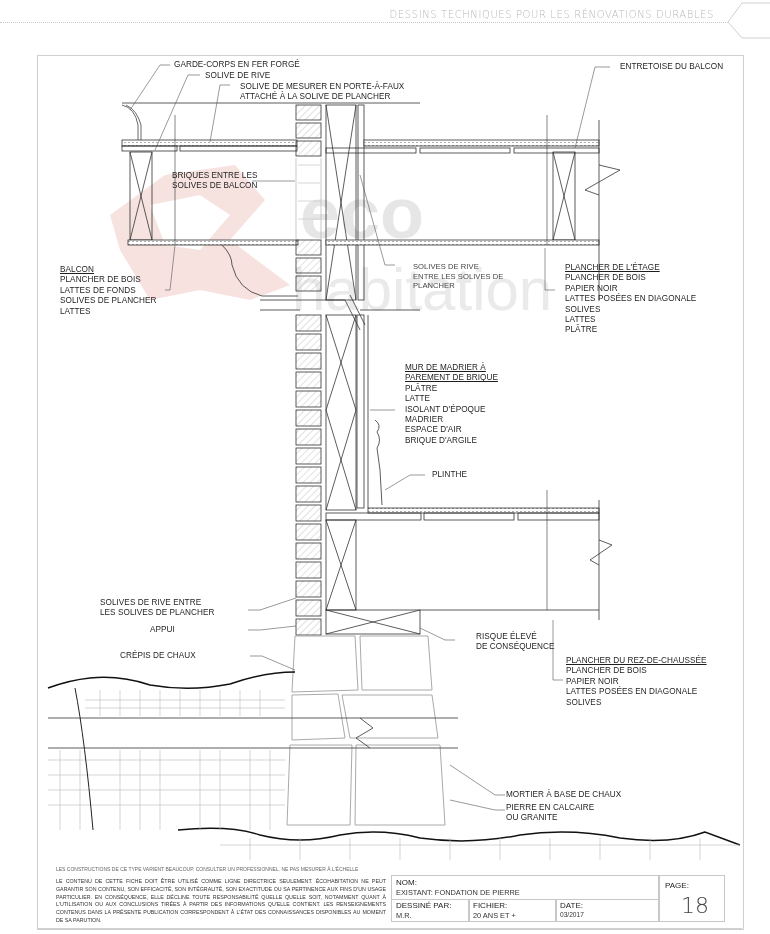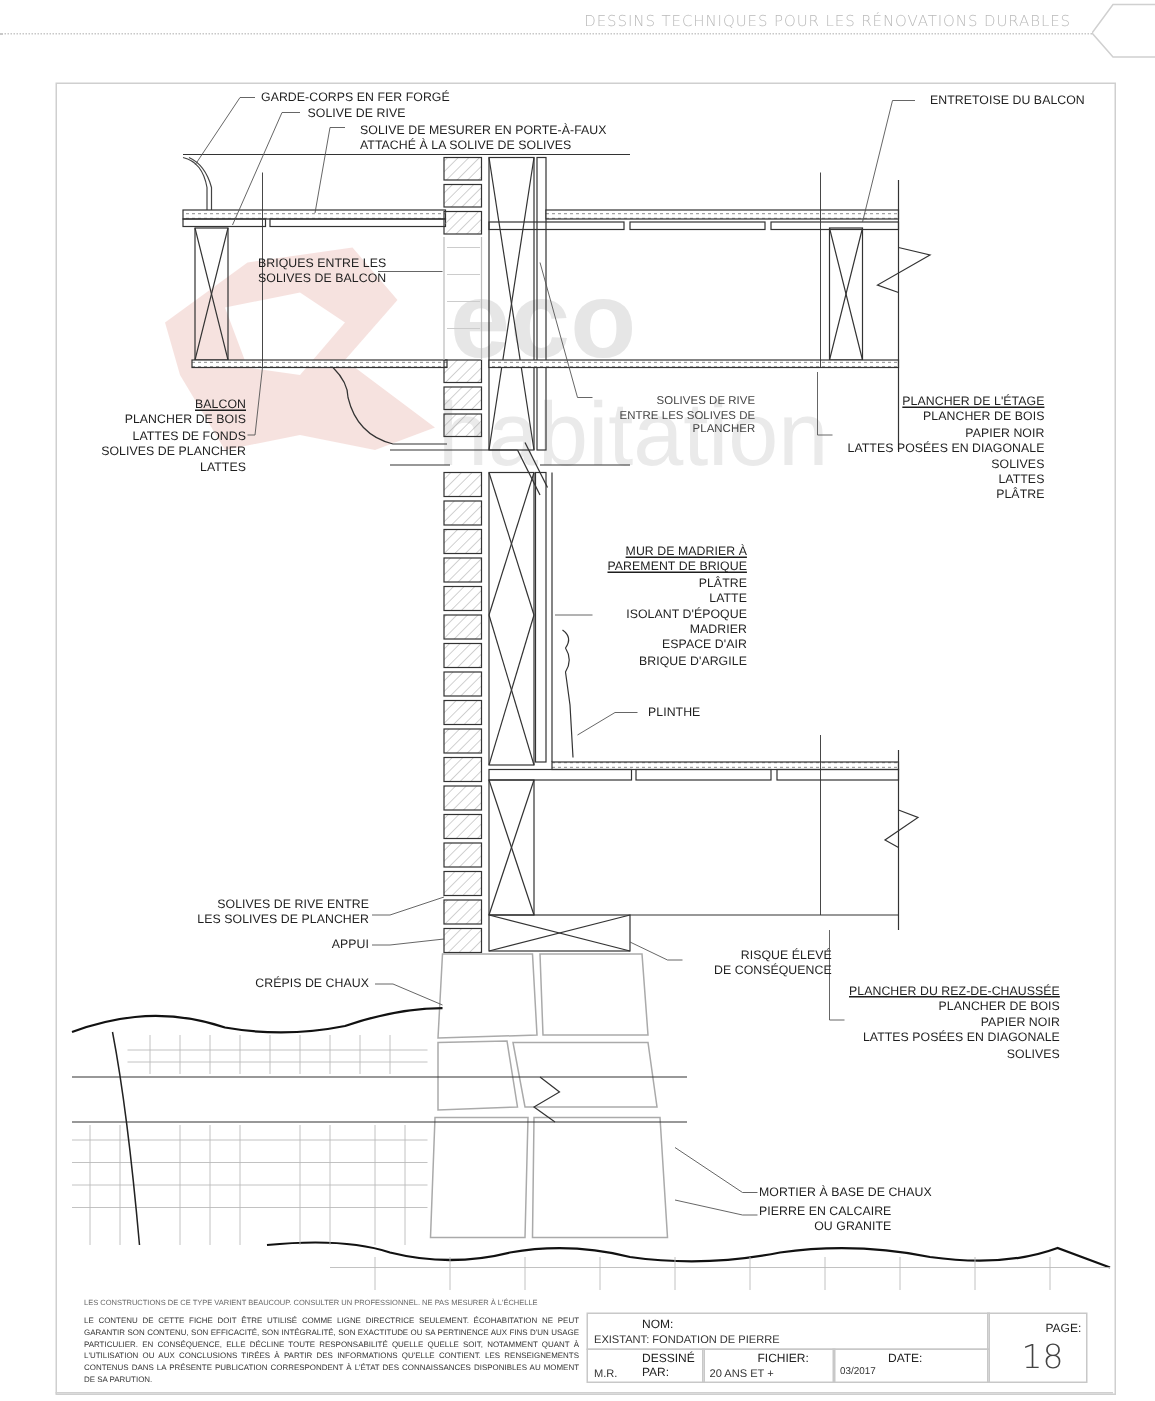--- a/index.html
+++ b/index.html
@@ -3,26 +3,26 @@
 <meta charset="utf-8">
 <style>
   html, body { margin: 0; padding: 0; background: #ffffff; }
   body { width: 770px; height: 934px; position: relative; overflow: hidden;
          font-family: "Liberation Sans", sans-serif; color: #222; }
   .header-title { position: absolute; top: 9px; right: 56px; font-size: 10px;
          letter-spacing: 0.6px; color: #b9b9b9; font-family: "DejaVu Sans", sans-serif; font-weight: 300; padding-left: 48px; }
   .header-dots { position: absolute; top: 22px; left: 0; width: 728px; border-top: 1px dotted #c8c8c8; }
   .sheet { position: absolute; left: 37px; top: 55px; width: 705px; height: 873px; border: 1px solid #cfcfcf; }
   svg.drawing { position: absolute; left: 0; top: 0; }
-  .lbl { position: absolute; font-size: 8.2px; line-height: 10.4px; color: #1e1e1e; white-space: nowrap; letter-spacing: 0.05px; text-align: right; }
-  .lbl.r { text-align: right; }
+  .lbl { position: absolute; font-size: 8.2px; line-height: 10.4px; color: #1e1e1e; white-space: nowrap; letter-spacing: 0.05px; }
+  .lbl.r { }
   .lbl .u { text-decoration: underline; }
   .note { position: absolute; font-size: 5.3px; line-height: 7.8px; color: #333; }
   .tb { position: absolute; border: 1px solid #c8c8c8; }
-  .tb-k { font-size: 8px; color: #222; position: absolute; margin-left: 32px; }
+  .tb-k { font-size: 8px; color: #222; position: absolute; }
   .tb-v { font-size: 7.4px; color: #333; position: absolute; }
   .page-num { position: absolute; font-size: 22px; color: #444; font-family: "DejaVu Sans", sans-serif; font-weight: 200; }
 </style>
 </head>
 <body>
 
 <div class="header-title">DESSINS TECHNIQUES POUR LES RÉNOVATIONS DURABLES</div>
 <div class="header-dots"></div>
 <svg style="position:absolute;left:728px;top:0" width="42" height="40">
   <polyline points="42,3 14,3 0,22 14,38 42,38" fill="none" stroke="#d0d0d0" stroke-width="1"></polyline>
@@ -227,21 +227,21 @@
       <polyline points="563,680 553,680 553,620"></polyline>
       <polyline points="505,795 495,795 450,765"></polyline>
       <polyline points="505,810 495,810 450,800"></polyline>
     </g>
   </g>
 </svg>
 
 <div class="lbl" style="left:174px;top:60px">GARDE-CORPS EN FER FORGÉ</div>
 <div class="lbl" style="left:205px;top:71px">SOLIVE DE RIVE</div>
 <div class="lbl" style="left:240px;top:82px">SOLIVE DE MESURER EN PORTE-À-FAUX</div>
-<div class="lbl" style="left:240px;top:92px">ATTACHÉ À LA SOLIVE DE SOLIVES</div>
+<div class="lbl" style="left:240px;top:92px">ATTACHÉ À LA SOLIVE DE PLANCHER</div>
 <div class="lbl" style="left:620px;top:62px">ENTRETOISE DU BALCON</div>
 <div class="lbl" style="left:172px;top:171px">BRIQUES ENTRE LES</div>
 <div class="lbl" style="left:172px;top:181px">SOLIVES DE BALCON</div>
 
 <div class="lbl r" style="left:60px;top:265px;width:104px">
   <div class="u">BALCON</div>
   <div>PLANCHER DE BOIS</div>
   <div>LATTES DE FONDS</div>
   <div>SOLIVES DE PLANCHER</div>
   <div>LATTES</div>

